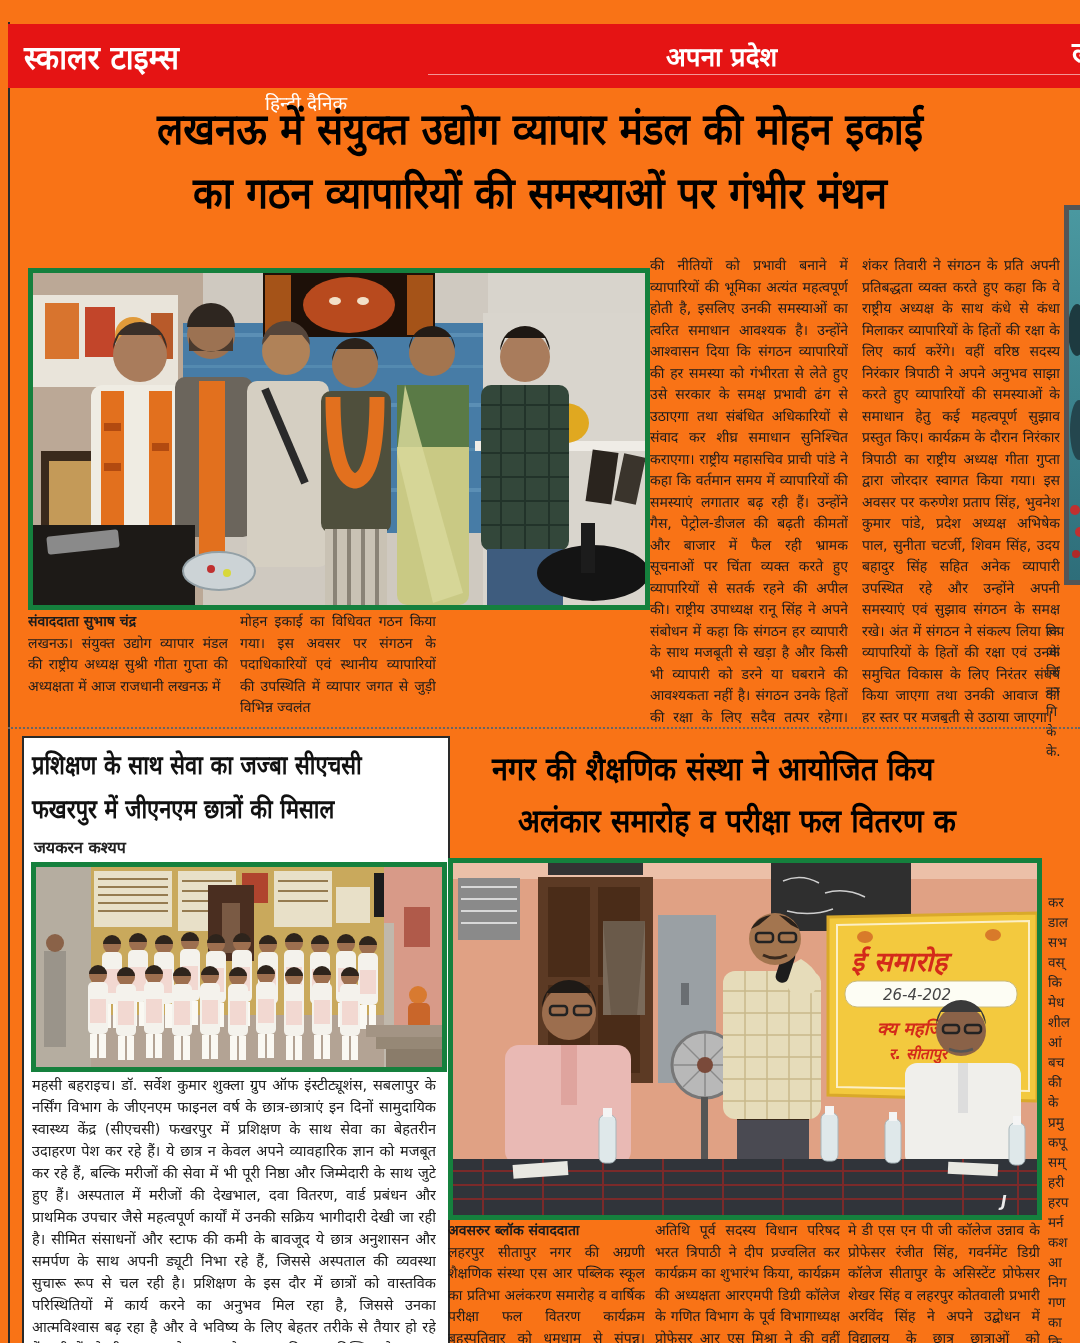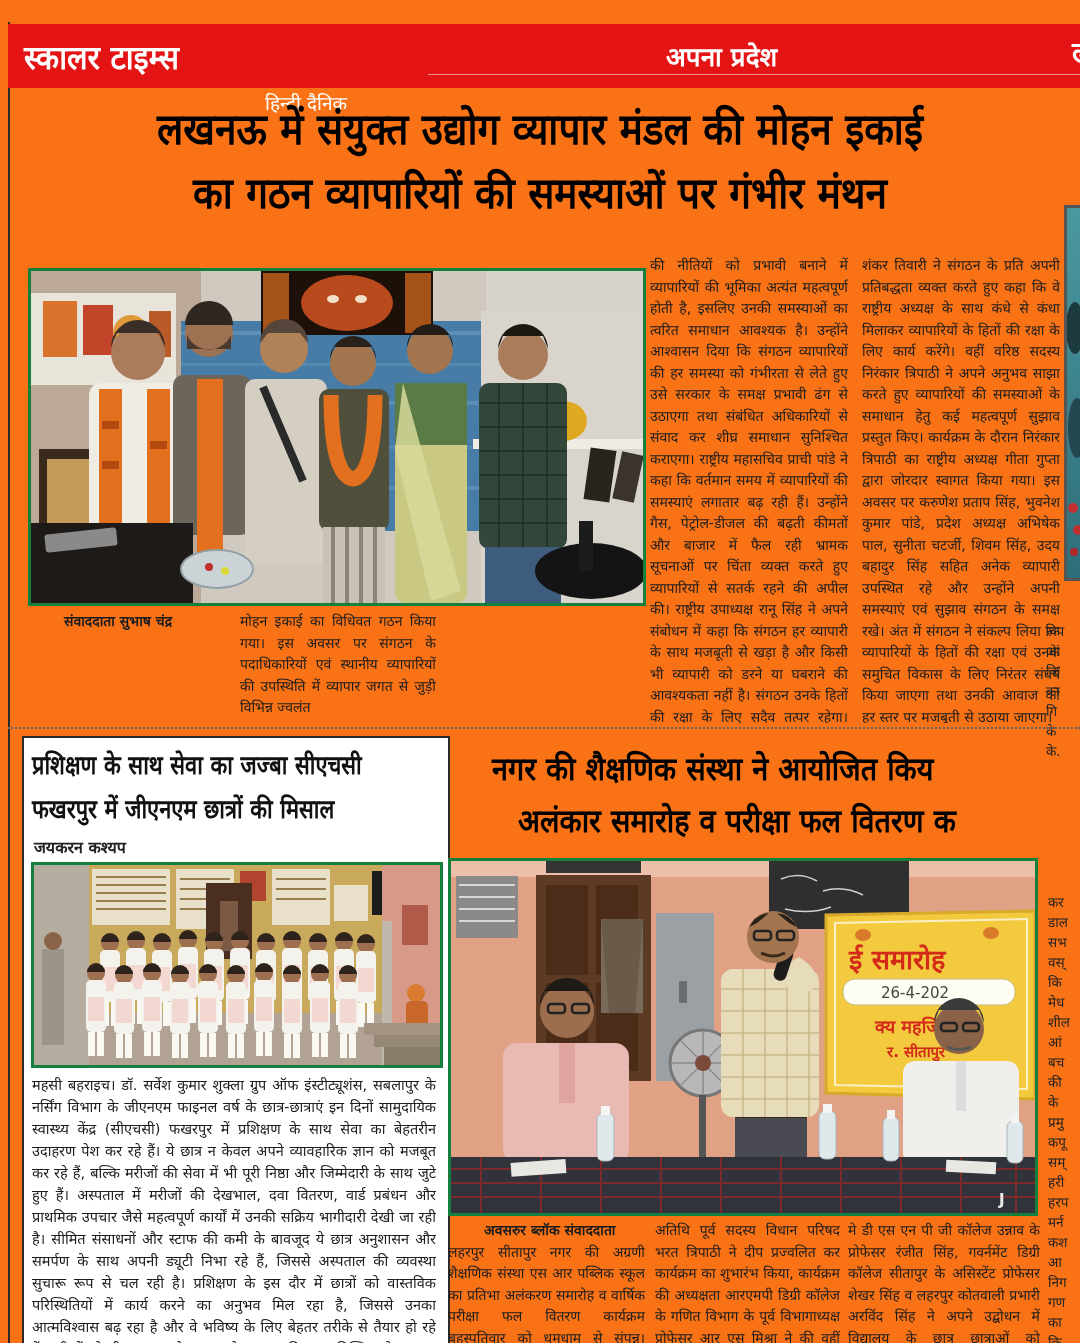--- a/index.html
+++ b/index.html
@@ -13,25 +13,25 @@
   .masthead{position:absolute;left:8px;top:24px;width:1072px;height:64px;background:#e51414;}
   .paper-name{position:absolute;left:16px;top:10px;font-size:33px;font-weight:bold;color:#fff;white-space:nowrap;transform:scaleX(.92);transform-origin:left;}
   .edition{position:absolute;left:257px;top:26px;font-size:19px;color:#fff;white-space:nowrap;margin-top:40px;}
   .section-label{position:absolute;left:645px;top:14px;font-size:26px;font-weight:bold;color:#fff;white-space:nowrap;margin-left:13px;}
   .mast-partial{position:absolute;left:1064px;top:8px;font-size:28px;font-weight:bold;color:#fff;}
   .mast-line{position:absolute;left:420px;top:50px;width:652px;height:1px;background:rgba(255,255,255,.55);}
   
   .h1line{position:absolute;left:0;width:1080px;text-align:center;font-weight:bold;color:#000;
     font-size:43px;white-space:nowrap;transform:scaleX(.9);transform-origin:center;}
   
-  .photo{position:absolute;border:3px solid #15803d;background:#ddd;overflow:hidden;}
+  .photo{position:absolute;border:5px solid #15803d;background:#ddd;overflow:hidden;font-style:italic;}
   .photo svg{display:block;}
   
   .bodycol{position:absolute;font-size:14px;line-height:21.5px;text-align:justify;overflow:hidden;}
-  .byline{font-weight:bold;margin-left:36px;}
+  .byline{font-weight:bold;}
   .frags{position:absolute;font-size:13.5px;line-height:20px;white-space:nowrap;overflow:hidden;color:#222;margin-top:36px;}
   .frags div{height:20px;}
   .dotted-sep{position:absolute;left:8px;top:727px;width:1072px;border-top:2px dotted #666;}
   
   .art2-box{position:absolute;left:22px;top:736px;width:424px;height:610px;border:2px solid #2a2a2a;border-bottom:none;background:#fff;}
   .h2line{position:absolute;left:8px;font-size:26px;font-weight:bold;color:#111;white-space:nowrap;transform:scaleX(.84);transform-origin:left;}
   .art2-byline{position:absolute;left:10px;top:98px;font-size:16px;color:#222;font-weight:bold;}
   
   .h3line{position:absolute;font-size:32px;font-weight:bold;color:#000;white-space:nowrap;transform:scaleX(.9);transform-origin:left;}
   .banner-text{font-family:"DejaVu Sans",sans-serif;}
@@ -140,20 +140,21 @@
       <ellipse cx="186" cy="298" rx="36" ry="19" fill="#ccd3d6" stroke="#93a0a6" stroke-width="2"></ellipse>
       <circle cx="178" cy="296" r="4" fill="#c03030"></circle>
         <circle cx="194" cy="300" r="4" fill="#d8d83a"></circle>
       <ellipse cx="560" cy="300" rx="56" ry="28" fill="#141414"></ellipse>
       <rect x="548" y="250" width="14" height="50" fill="#1c1c1c"></rect>
     </svg>
   </figure>
 
   <div class="bodycol" style="left:28px;top:611px;width:200px;height:112px;">
     <div class="byline">संवाददाता सुभाष चंद्र</div>
+    <div>लखनऊ। संयुक्त उद्योग व्यापार मंडल की राष्ट्रीय अध्यक्ष सुश्री गीता गुप्ता की अध्यक्षता में आज राजधानी लखनऊ में</div>
   </div>
   <div class="bodycol" style="left:240px;top:611px;width:196px;height:112px;">मोहन इकाई का विधिवत गठन किया गया। इस अवसर पर संगठन के पदाधिकारियों एवं स्थानीय व्यापारियों की उपस्थिति में व्यापार जगत से जुड़ी विभिन्न ज्वलंत</div>
   <div class="bodycol" style="left:650px;top:255px;width:198px;height:468px;">की नीतियों को प्रभावी बनाने में व्यापारियों की भूमिका अत्यंत महत्वपूर्ण होती है, इसलिए उनकी समस्याओं का त्वरित समाधान आवश्यक है। उन्होंने आश्वासन दिया कि संगठन व्यापारियों की हर समस्या को गंभीरता से लेते हुए उसे सरकार के समक्ष प्रभावी ढंग से उठाएगा तथा संबंधित अधिकारियों से संवाद कर शीघ्र समाधान सुनिश्चित कराएगा। राष्ट्रीय महासचिव प्राची पांडे ने कहा कि वर्तमान समय में व्यापारियों की समस्याएं लगातार बढ़ रही हैं। उन्होंने गैस, पेट्रोल-डीजल की बढ़ती कीमतों और बाजार में फैल रही भ्रामक सूचनाओं पर चिंता व्यक्त करते हुए व्यापारियों से सतर्क रहने की अपील की। राष्ट्रीय उपाध्यक्ष रानू सिंह ने अपने संबोधन में कहा कि संगठन हर व्यापारी के साथ मजबूती से खड़ा है और किसी भी व्यापारी को डरने या घबराने की आवश्यकता नहीं है। संगठन उनके हितों की रक्षा के लिए सदैव तत्पर रहेगा। वरिष्ठ सदस्य विष्णु</div>
   <div class="bodycol" style="left:862px;top:255px;width:198px;height:468px;">शंकर तिवारी ने संगठन के प्रति अपनी प्रतिबद्धता व्यक्त करते हुए कहा कि वे राष्ट्रीय अध्यक्ष के साथ कंधे से कंधा मिलाकर व्यापारियों के हितों की रक्षा के लिए कार्य करेंगे। वहीं वरिष्ठ सदस्य निरंकार त्रिपाठी ने अपने अनुभव साझा करते हुए व्यापारियों की समस्याओं के समाधान हेतु कई महत्वपूर्ण सुझाव प्रस्तुत किए। कार्यक्रम के दौरान निरंकार त्रिपाठी का राष्ट्रीय अध्यक्ष गीता गुप्ता द्वारा जोरदार स्वागत किया गया। इस अवसर पर करुणेश प्रताप सिंह, भुवनेश कुमार पांडे, प्रदेश अध्यक्ष अभिषेक पाल, सुनीता चटर्जी, शिवम सिंह, उदय बहादुर सिंह सहित अनेक व्यापारी उपस्थित रहे और उन्होंने अपनी समस्याएं एवं सुझाव संगठन के समक्ष रखे। अंत में संगठन ने संकल्प लिया कि व्यापारियों के हितों की रक्षा एवं उनके समुचित विकास के लिए निरंतर संघर्ष किया जाएगा तथा उनकी आवाज को हर स्तर पर मजबूती से उठाया जाएगा।</div>
 
   <figure class="photo" style="left:1064px;top:205px;width:16px;height:370px;margin:0;border-color:#555;">
     <svg width="16" height="370" viewBox="0 0 16 370">
       <defs>
           <linearGradient id="tg" x1="0" y1="0" x2="0" y2="1">
         <stop offset="0" stop-color="#4a98a0"></stop>

